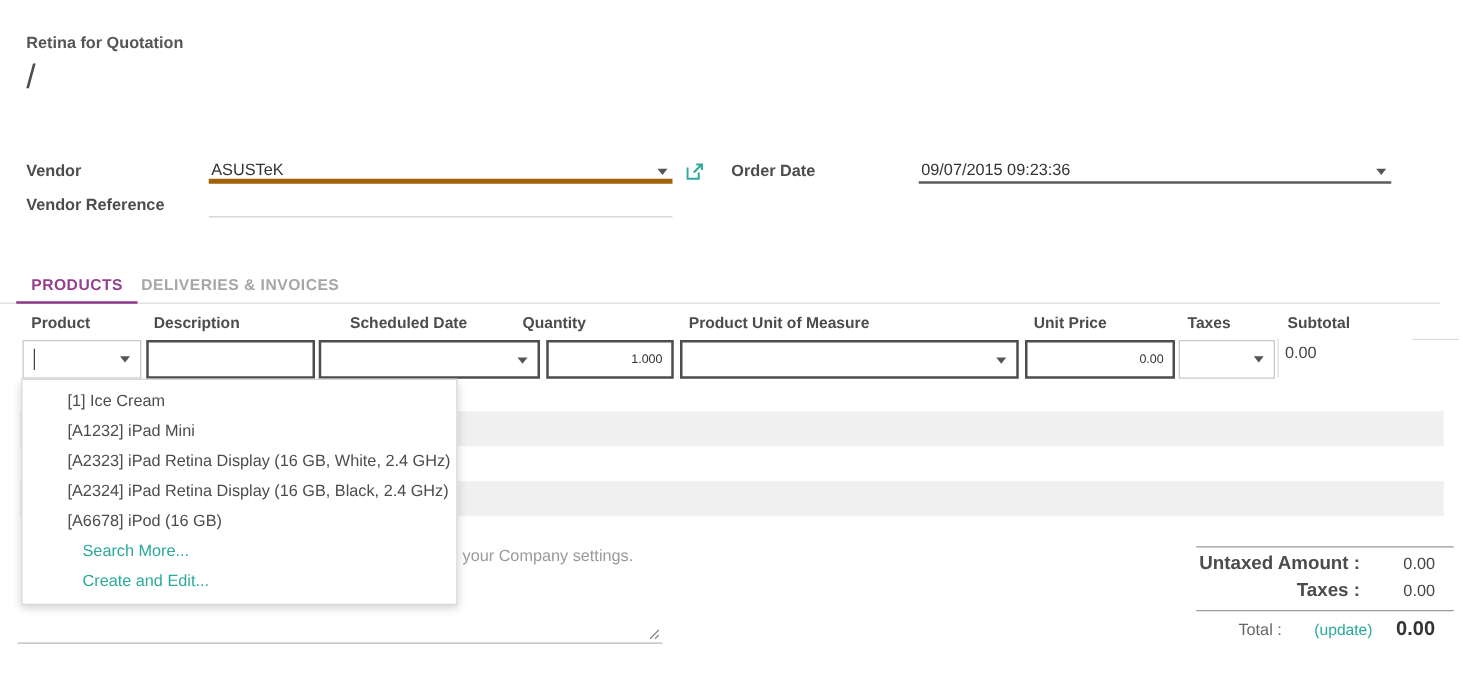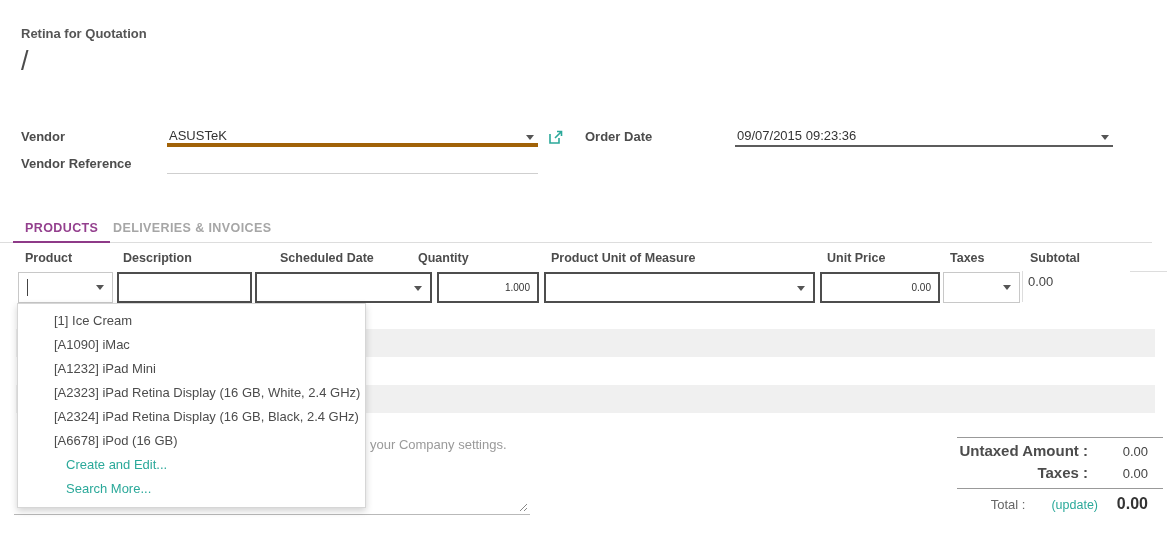--- a/index.html
+++ b/index.html
@@ -156,27 +156,26 @@
 
 <div class="abs company-note">your Company settings.</div>
 <div class="abs notes-area">
   <svg class="resize-handle" width="10" height="10" viewBox="0 0 10 10">
     <path d="M2 9 L9 2 M6 9 L9 6" stroke="#888" stroke-width="1" fill="none"></path>
   </svg>
 </div>
 
 <ul class="abs dropdown">
   <li>[1] Ice Cream</li>
-  <li>[A1090] iMac</li>
   <li>[A1232] iPad Mini</li>
   <li>[A2323] iPad Retina Display (16 GB, White, 2.4 GHz)</li>
   <li>[A2324] iPad Retina Display (16 GB, Black, 2.4 GHz)</li>
   <li>[A6678] iPod (16 GB)</li>
+  <li class="action">Search More...</li>
   <li class="action">Create and Edit...</li>
-  <li class="action">Search More...</li>
 </ul>
 
 <div class="abs totals">
   <div class="t-row">
     <span class="t-label">Untaxed Amount :</span>
     <span class="t-val">0.00</span>
   </div>
   <div class="t-row">
     <span class="t-label">Taxes :</span>
     <span class="t-val">0.00</span>

